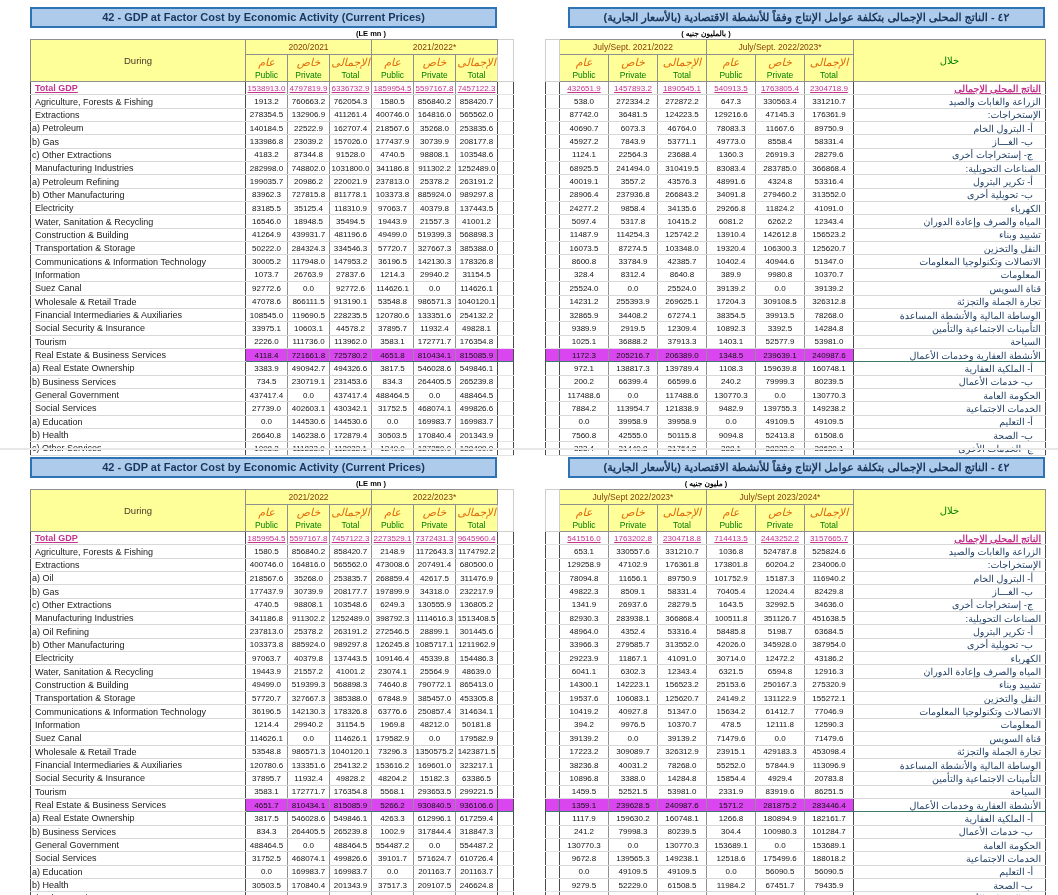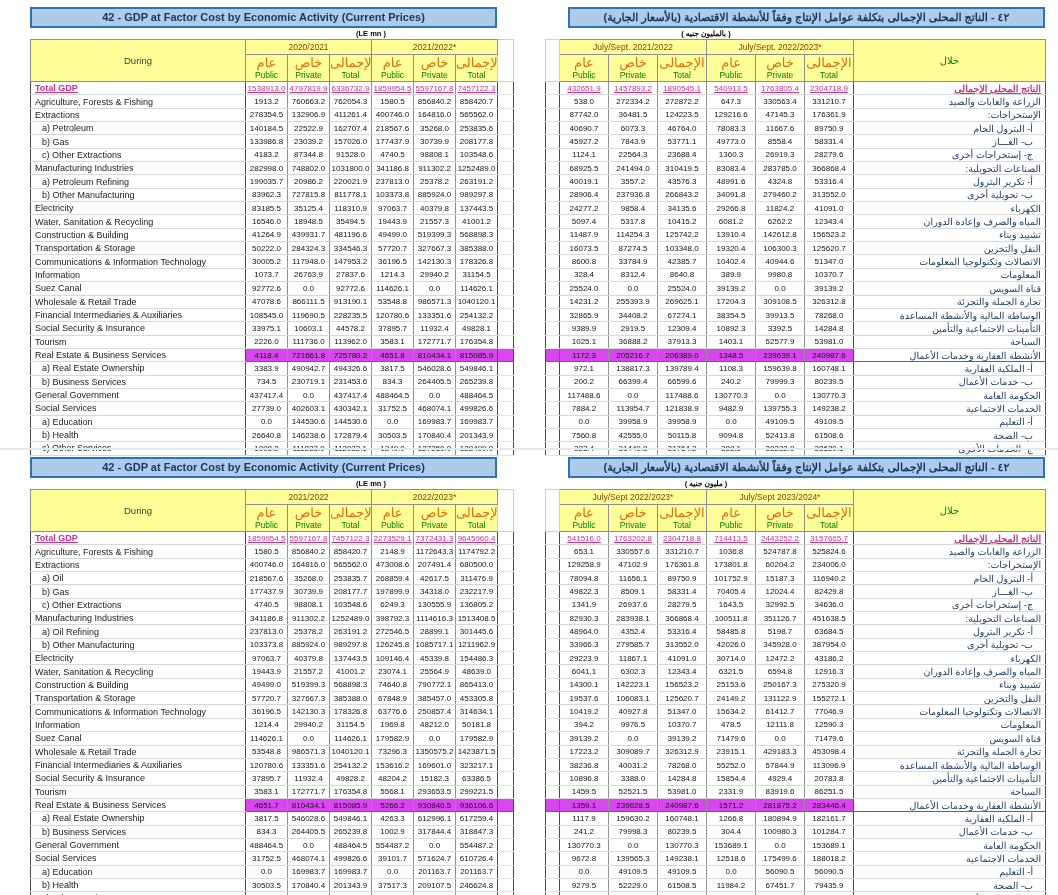--- a/index.html
+++ b/index.html
@@ -20,30 +20,30 @@
   .panel-ar .unit{margin-left:14px;width:294px;direction:rtl;}
   table.grid{border-collapse:collapse;table-layout:fixed;border:1.5px solid #4a4a4a;}
   .grid-en{border-right:1px solid #c9c9c9;width:483px;}
   .grid-ar{border-left:1px solid #c9c9c9;width:500px;}
   .grid th{background:#FFFF99;border:1px solid #8f8f8f;padding:0;font-weight:normal;overflow:hidden;white-space:nowrap;}
   .grid th.sp{background:#fff;border-color:#cfcfcf;}
   .grid th.year{color:#843C0C;font-size:8.5px;height:14px;}
   .grid th.during{color:#4a3728;font-size:9.5px;}
   .grid th.during-ar{color:#008000;font-size:10px;}
   .grid th.subcol{height:26px;}
-  .grid th.subcol .ar{color:#E26B0A;font-size:13px;line-height:13px;}
+  .grid th.subcol .ar{color:#E26B0A;font-size:11px;line-height:13px;font-style:italic;}
   .grid th.subcol .en{color:#008000;font-size:8.5px;line-height:12px;}
   .grid td{padding:0 1px;height:12.35px;border-left:1px solid #909090;border-bottom:1px solid #d8d8d8;
     overflow:hidden;white-space:nowrap;}
   .grid td.val{text-align:center;font-size:8px;color:#121212;}
   .grid td.lbl{border-left:none;text-align:left;font-size:9px;color:#1a1a1a;padding-left:4px;}
   .grid-en td.lbl{border-right:1.2px solid #4a4a4a;}
   .grid td.lbl-ar{text-align:right;direction:rtl;font-size:9.5px;color:#17375E;padding-right:4px;
     border-left:1.2px solid #4a4a4a;}
-  .grid tr.sub td.lbl{padding-left:11px;}
+  .grid tr.sub td.lbl{padding-left:1px;}
   .grid tr.sub td.lbl-ar{padding-right:12px;}
   .grid td.spacer{background:#fff;border-left:1.2px solid #4a4a4a;border-bottom:1px solid #e4e4e4;}
   .grid-ar td.spacer{border-left:none;}
   .grid-ar td.val.c0{border-left:1.2px solid #4a4a4a;}
   tr.total-row td.val,tr.total-row td.lbl,tr.total-row td.lbl-ar{
     color:#C5338C;text-decoration:underline;}
   tr.total-row td.lbl,tr.total-row td.lbl-ar{font-weight:bold;}
   tr.hl-row td.val,tr.hl-row td.spacer{background:#d946ef;
     border-top:1.5px solid #3C7A6A;border-bottom:1.5px solid #3C7A6A;}
   .grid-en tr.hl-row td.val.c0{border-left:1.5px solid #3C7A6A;}

